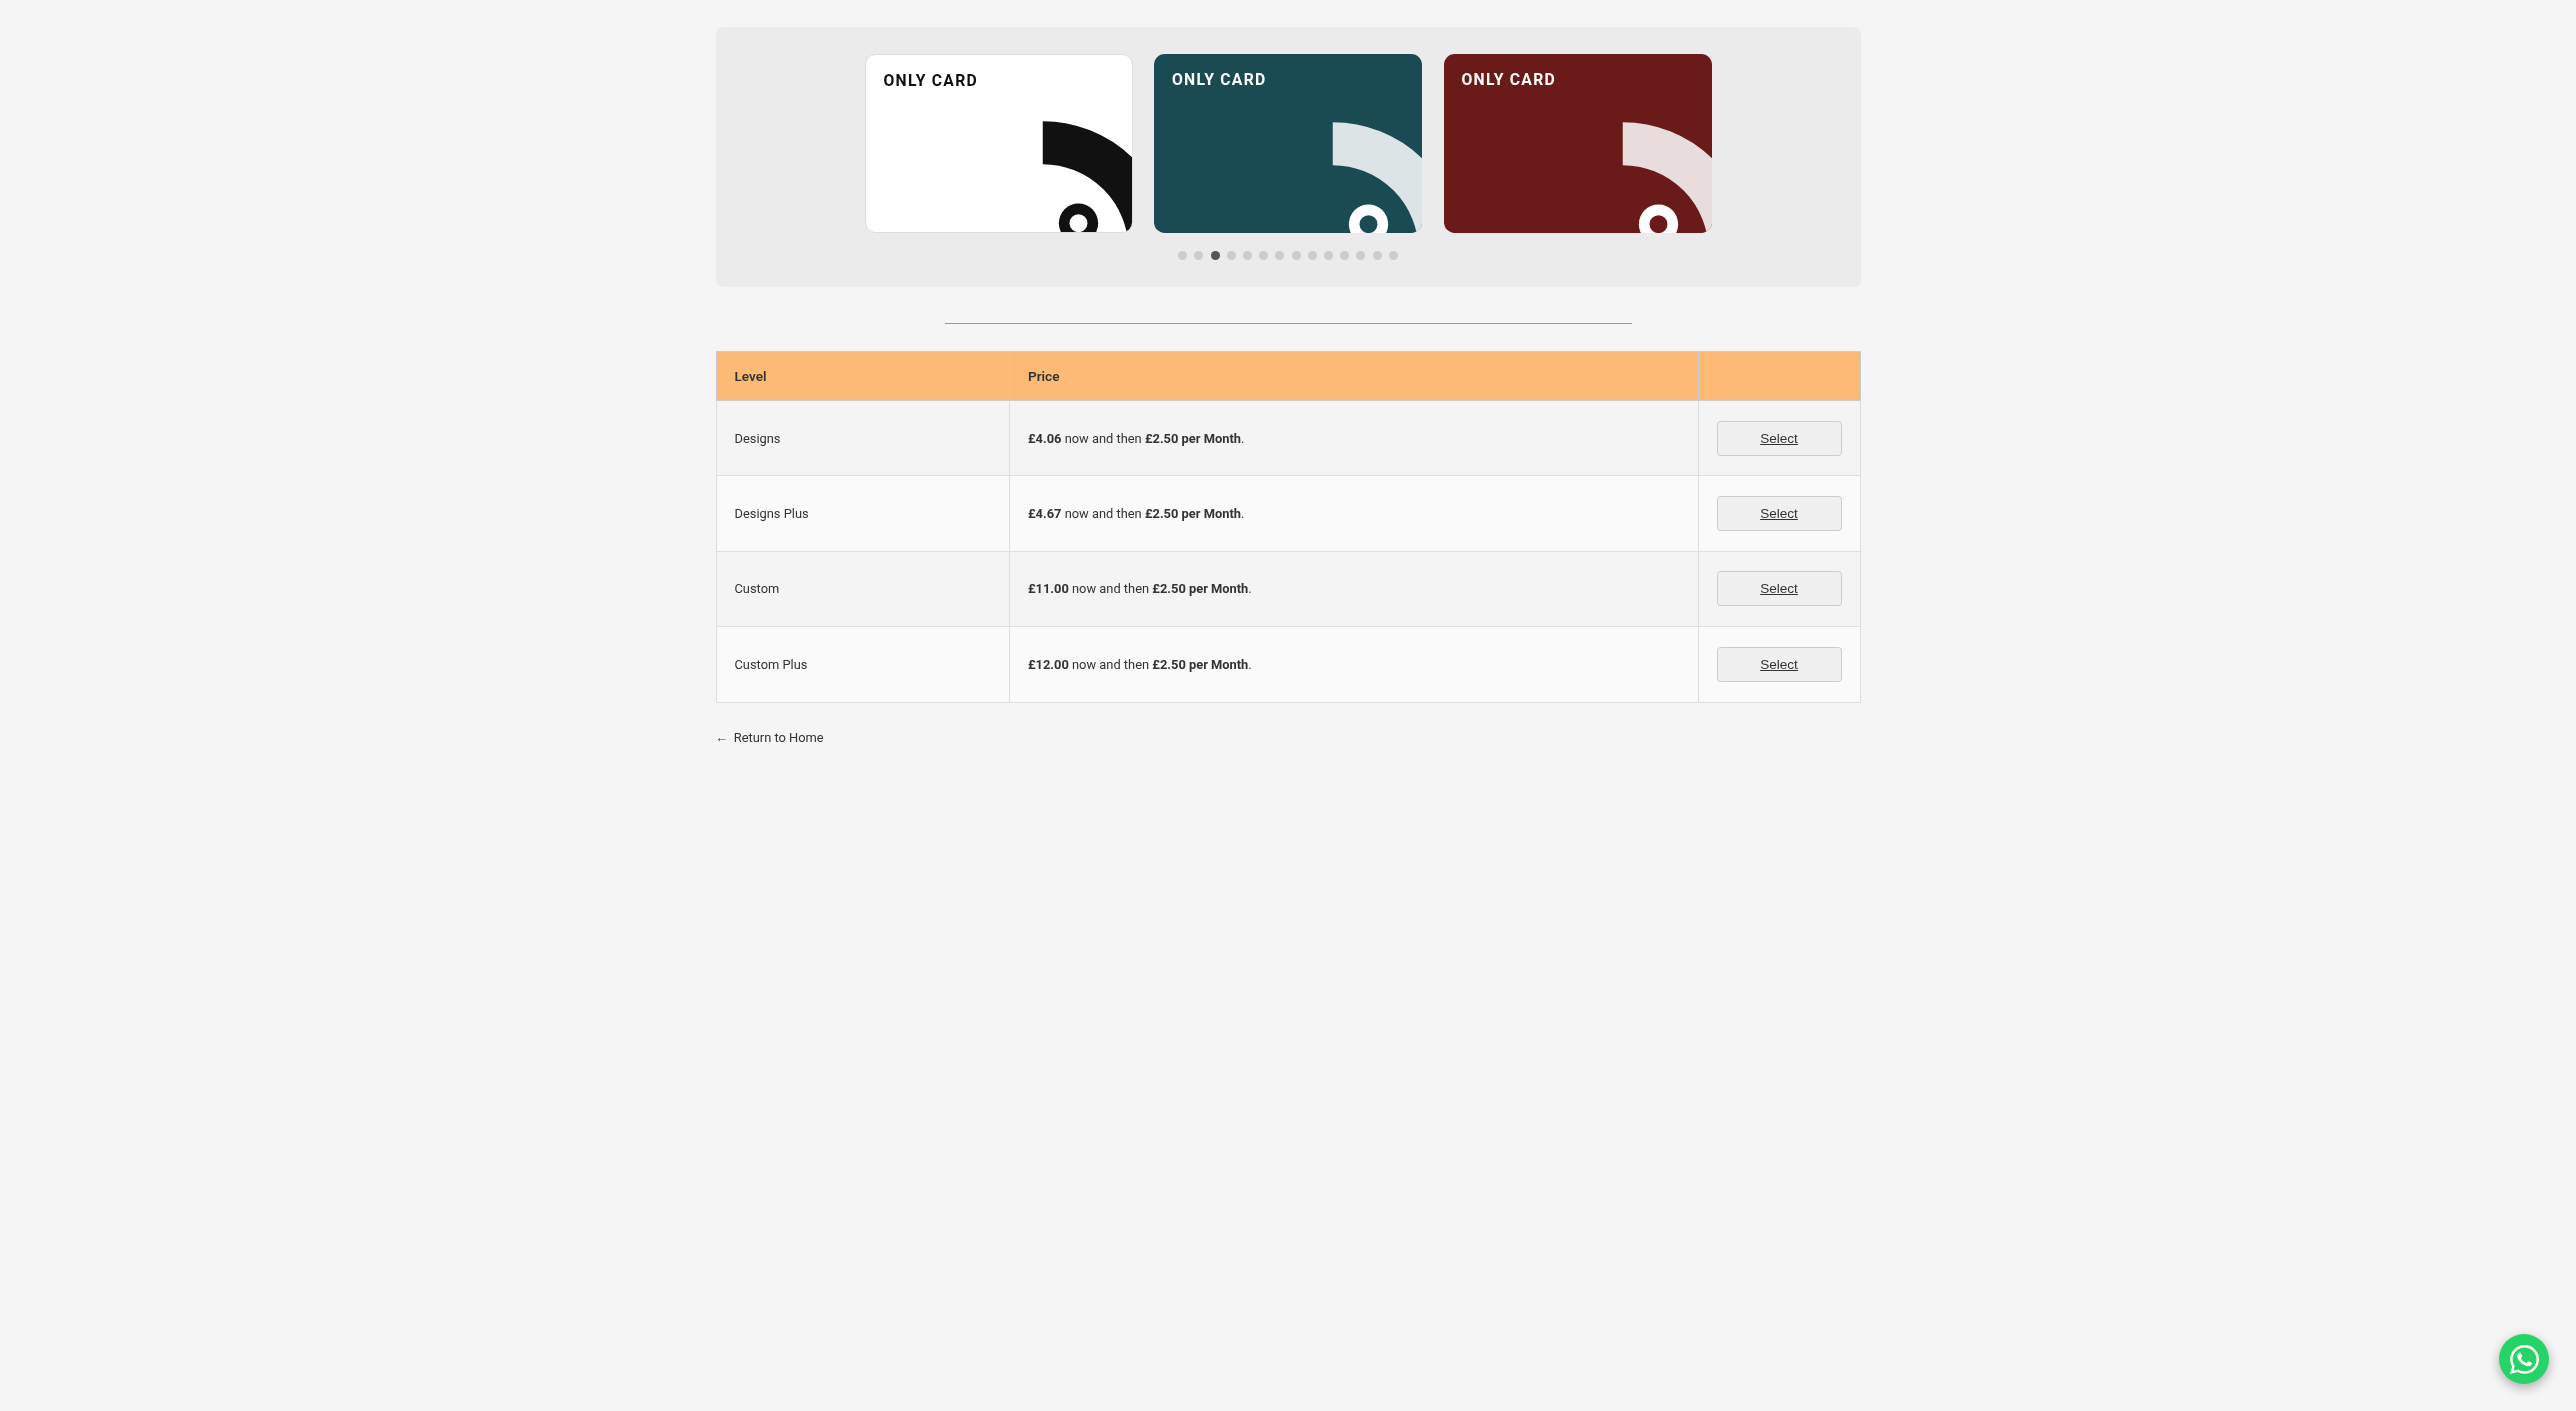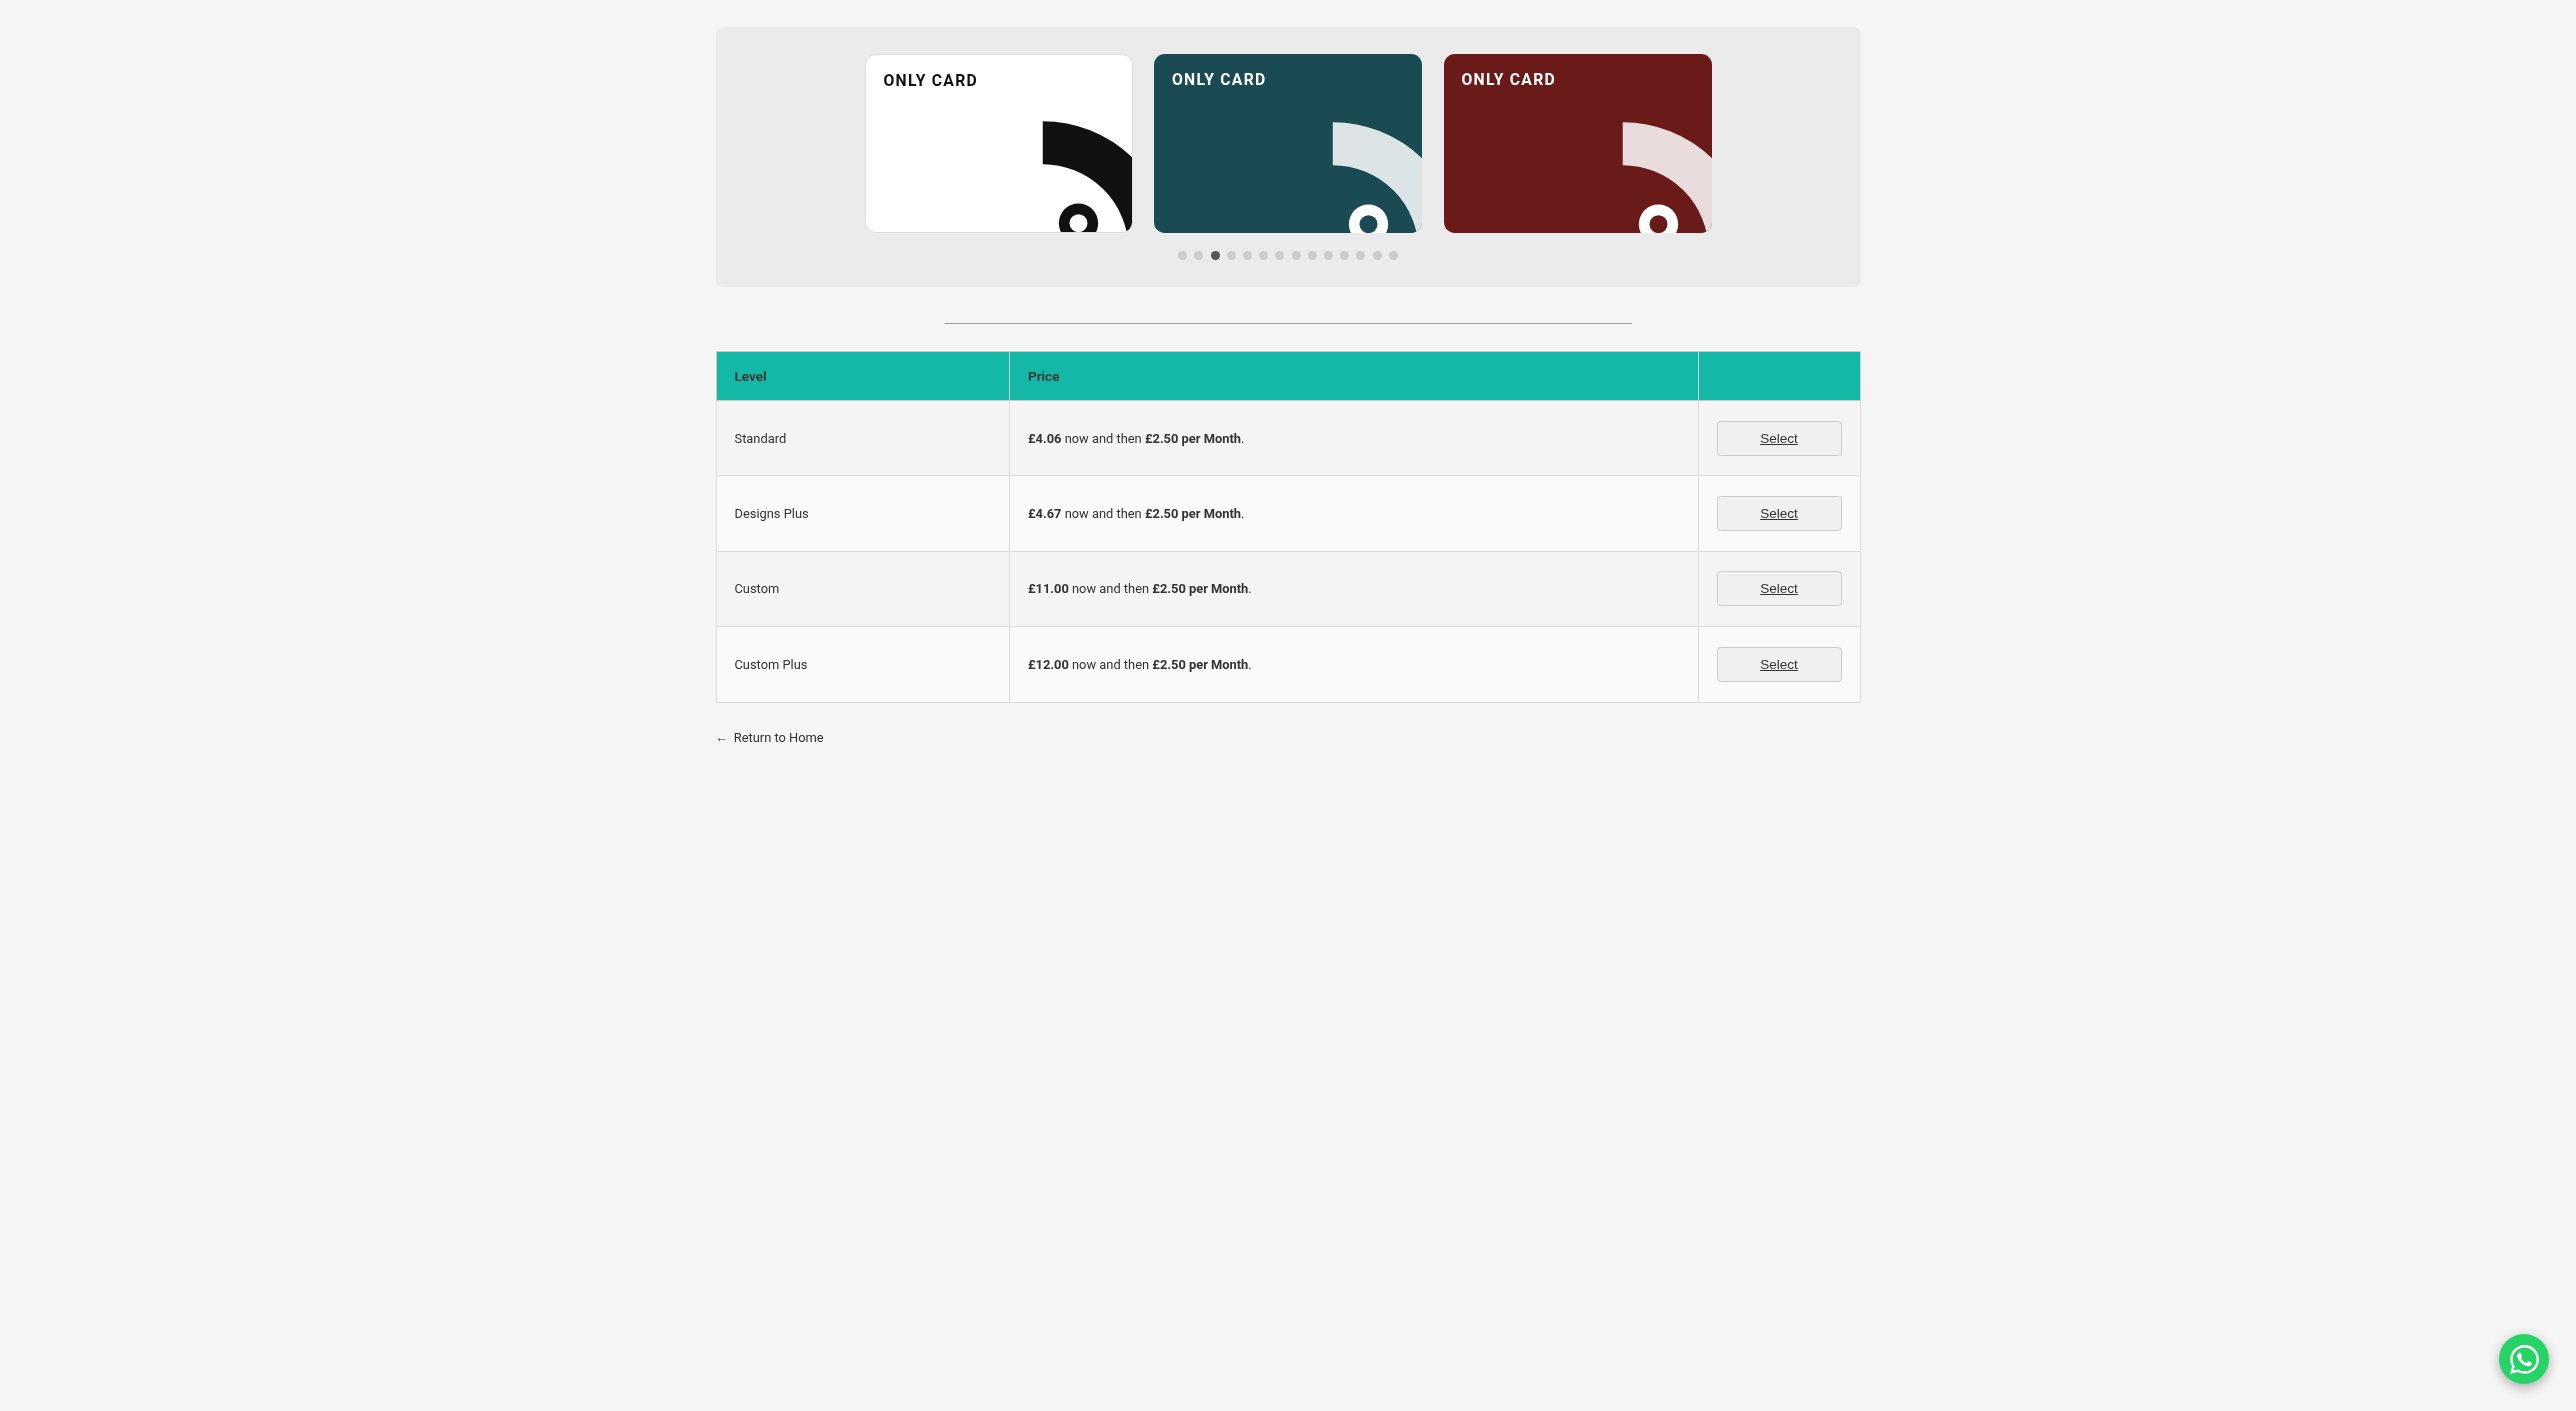--- a/index.html
+++ b/index.html
@@ -117,21 +117,21 @@
     
     .pricing-table {
       width: 100%;
       border-collapse: collapse;
       border: 0.9px solid #ccc;
       background: #fff;
       margin-bottom: 27px;
     }
 
     .pricing-table th {
-      background: #14b8a6;
+      background: #fdba74;
       padding: 16px 18px;
       font-weight: 600;
       font-size: 0.95rem;
       text-align: left;
       border: 0.9px solid #ccc;
     }
 
     .pricing-table td {
       padding: 19.7px 18px;
       border: 0.9px solid #ddd;
@@ -272,21 +272,21 @@
   <table class="pricing-table">
     <thead>
       <tr>
         <th>Level</th>
         <th>Price</th>
         <th class="action-col"></th>
       </tr>
     </thead>
     <tbody id="pricing-tbody">
     <tr>
-          <td>Standard</td>
+          <td>Designs</td>
           <td><span class="price-text"><strong>£4.06</strong> now and then <strong>£2.50 per Month</strong>.</span></td>
           <td class="action-col">
             <button class="select-btn">Select</button>
           </td>
         </tr>
         <tr>
           <td>Designs Plus</td>
           <td><span class="price-text"><strong>£4.67</strong> now and then <strong>£2.50 per Month</strong>.</span></td>
           <td class="action-col">
             <button class="select-btn">Select</button>

